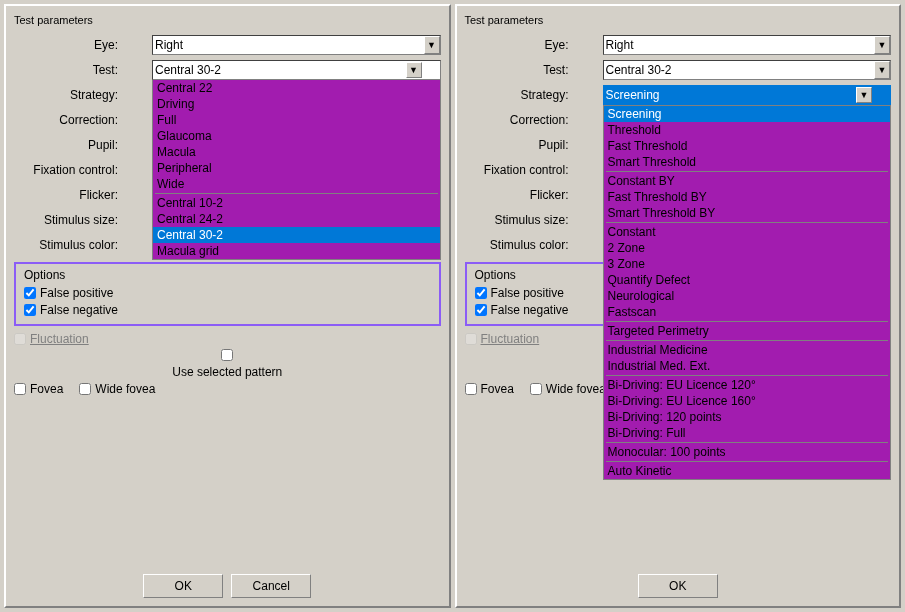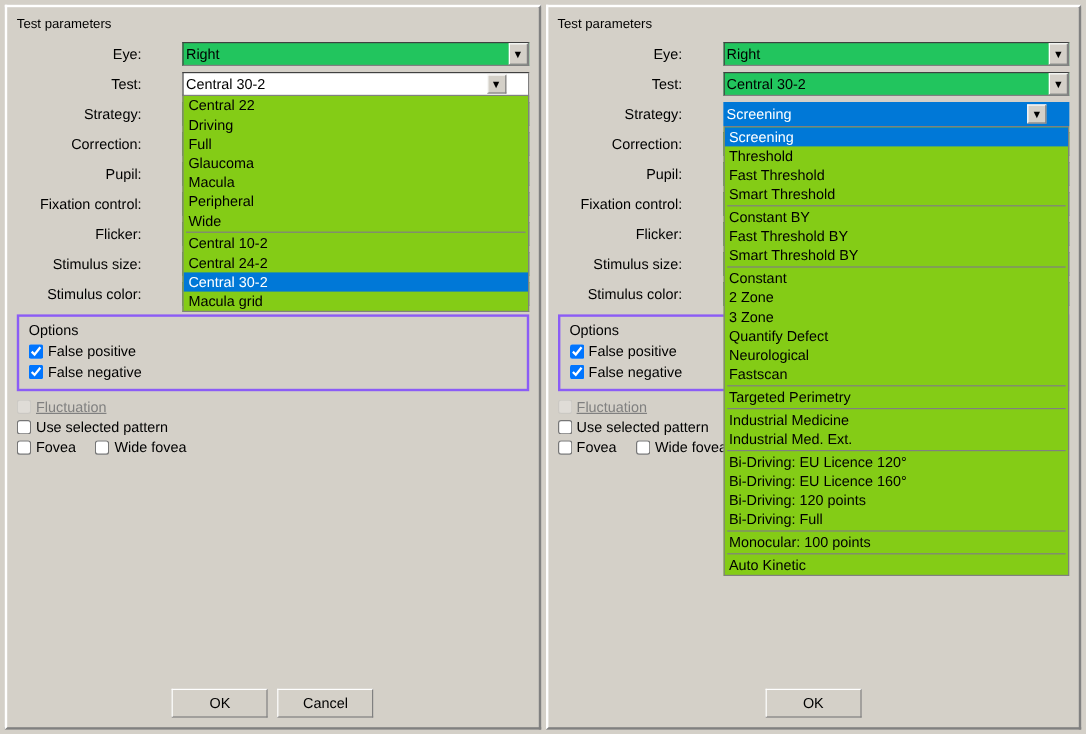--- a/index.html
+++ b/index.html
@@ -52,21 +52,21 @@
     .select-wrapper {
       position: relative;
       flex: 1;
     }
     .select-box {
       width: 100%;
       height: 20px;
       border: 1px solid #808080;
       border-top-color: #404040;
       border-left-color: #404040;
-      background: #22c55e;
+      background: #ffffff;
       font-size: 12px;
       padding: 1px 18px 1px 2px;
       appearance: none;
       cursor: pointer;
       color: #000;
     }
     .select-arrow {
       position: absolute;
       right: 1px;
       top: 1px;
@@ -98,21 +98,21 @@
       display: flex;
       align-items: center;
       justify-content: space-between;
       cursor: pointer;
     }
     .dropdown-list {
       position: absolute;
       top: 20px;
       left: 0;
       right: 0;
-      background: #84cc16;
+      background: #a21caf;
       border: 1px solid #808080;
       border-top: none;
       z-index: 100;
       max-height: 300px;
       overflow-y: auto;
     }
     .dropdown-item {
       padding: 1px 4px;
       cursor: pointer;
       white-space: nowrap;
@@ -180,20 +180,21 @@
     }
     .fovea-section {
       display: flex;
       flex-direction: row;
       gap: 16px;
       margin-bottom: 4px;
       padding-left: 0;
     }
     .use-selected-row {
       margin-bottom: 3px;
+      flex-direction: column;
     }
     .fluctuation-row {
       margin-bottom: 3px;
     }
   </style>
 </head>
 <body>
 
 <div class="panel">
   <div class="panel-title">Test parameters</div>

